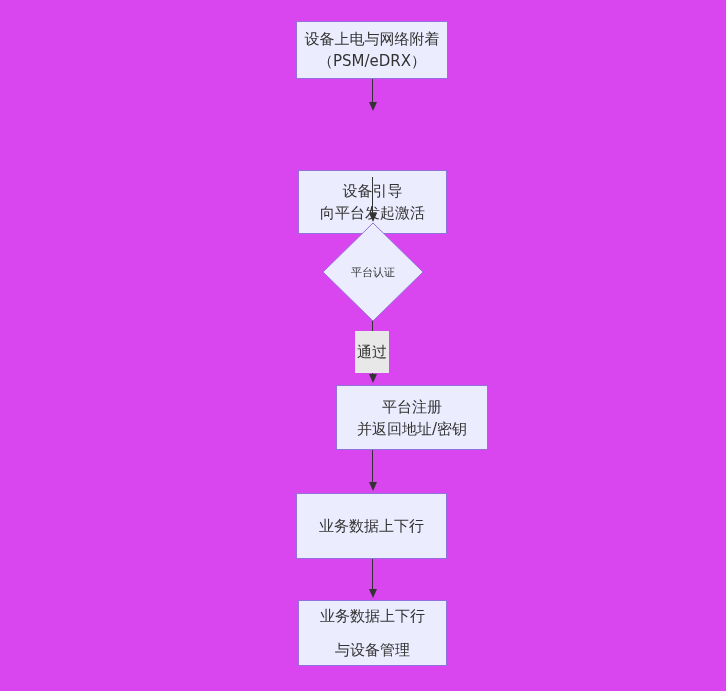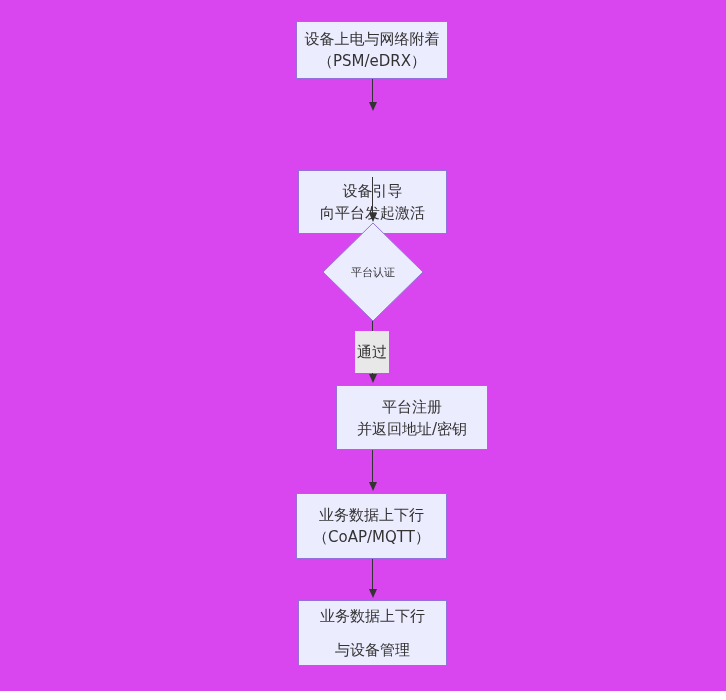--- a/index.html
+++ b/index.html
@@ -114,21 +114,20 @@
     <span>并返回地址/密钥</span>
   </div>
 
   <div class="arrow" style="left:368px; top:450px; height:41px;">
     <div class="shaft"></div>
     <div class="head"></div>
   </div>
 
   <div class="node" style="left:296px; top:493px; width:151px; height:66px;">
     <span>业务数据上下行</span>
-    <span>（CoAP/MQTT）</span>
   </div>
 
   <div class="arrow" style="left:368px; top:559px; height:39px;">
     <div class="shaft"></div>
     <div class="head"></div>
   </div>
 
   <div class="node" style="left:298px; top:600px; width:149px; height:66px;gap:12px;">
     <span>业务数据上下行</span>
     <span>与设备管理</span>

